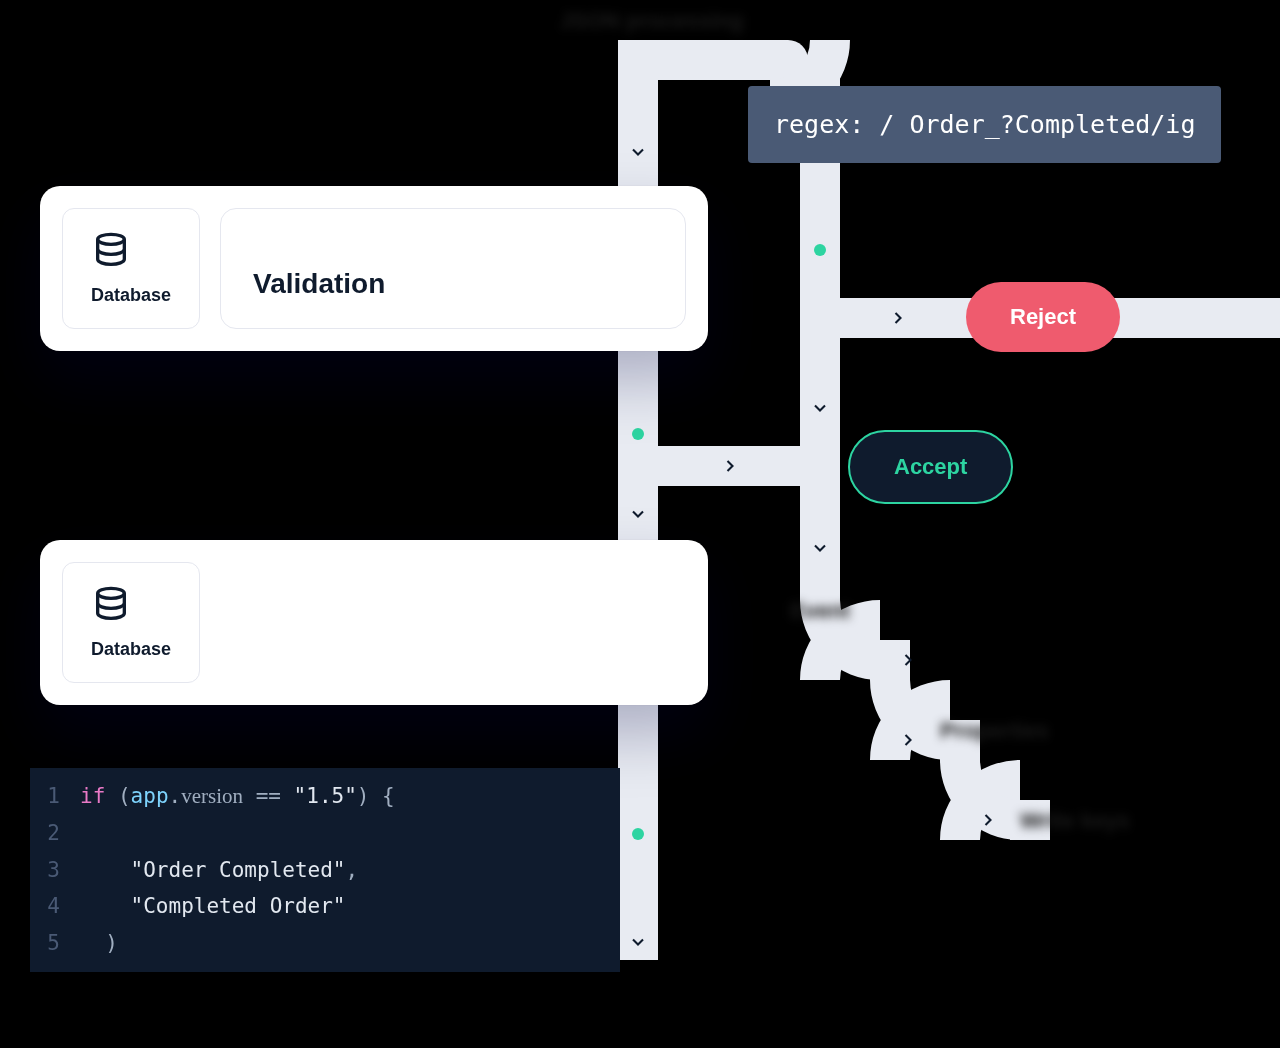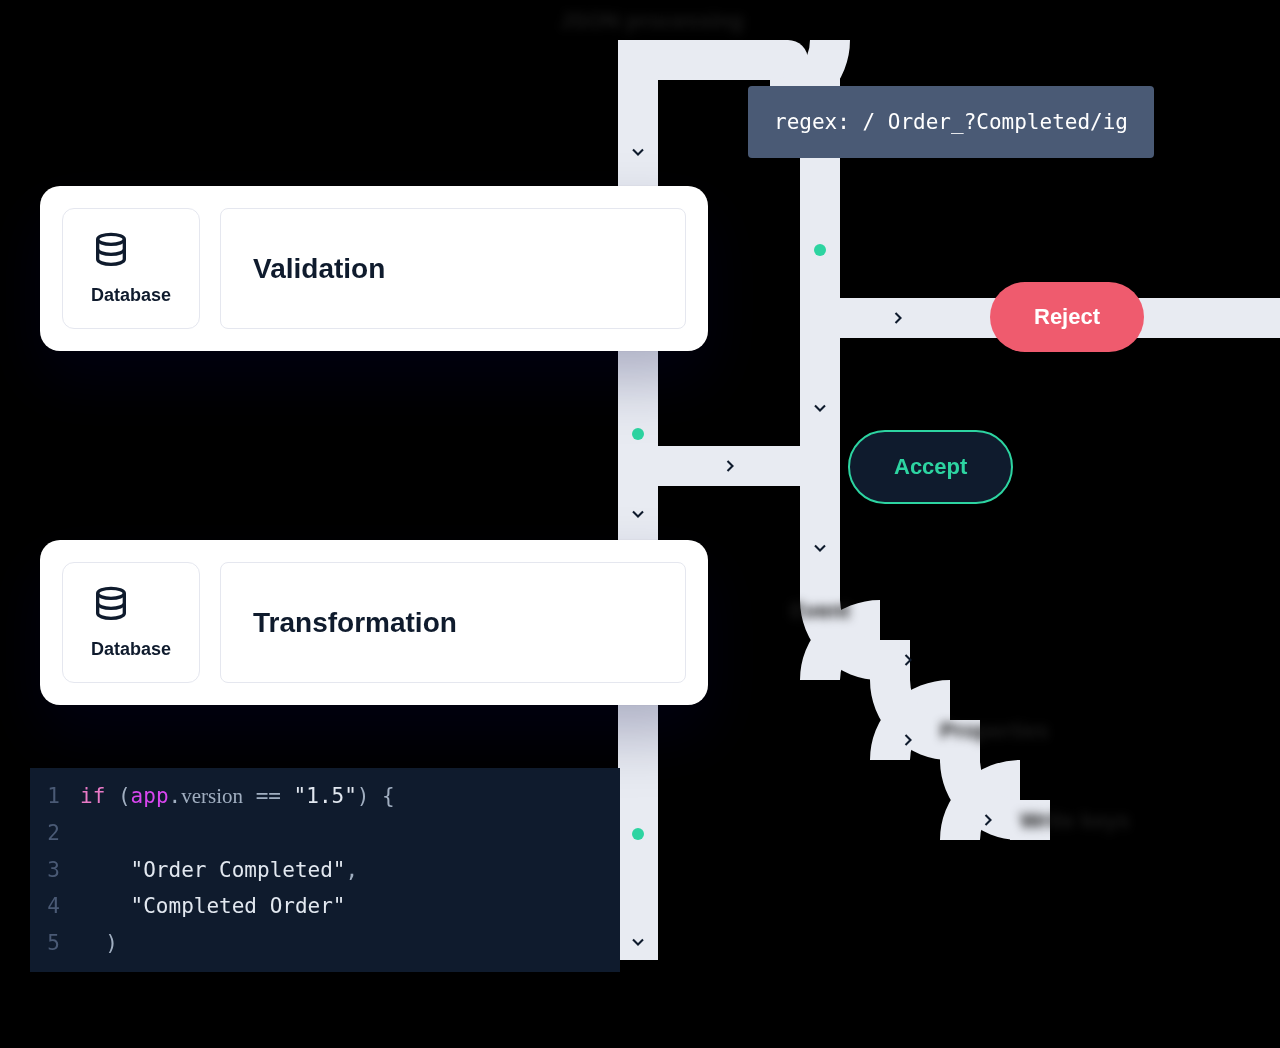--- a/index.html
+++ b/index.html
@@ -70,31 +70,31 @@
     align-items: flex-start;
     gap: 10px;
     color: #0f1b2d;
   }
   .card-icon svg { width: 40px; height: 40px; stroke: #0f1b2d; stroke-width: 2; fill: none; }
   .card-icon-label { font-size: 18px; font-weight: 600; color: #0f1b2d; }
   .card-body {
     flex: 1;
     background: #fff;
     border: 1px solid #e5e7ef;
-    border-radius: 8px;
+    border-radius: 16px;
     padding: 28px 32px;
-    display:flex;align-items:center;
+    display:flex;align-items:flex-end;
   }
   .card-title { font-size: 28px; font-weight: 700; color: #0f1b2d; }
   .regex-box {
     position: absolute;
     background: #4a5a75;
     color: #fff;
     font-family: ui-monospace, Menlo, Consolas, monospace;
-    font-size: 21px;
+    font-size: 25px;
     padding: 24px 26px;
     border-radius: 4px;
   }
   .pill {
     position: absolute;
     border-radius: 999px;
     padding: 22px 44px;
     font-size: 22px;
     font-weight: 600;
     display:flex;align-items:center;justify-content:center;
@@ -106,21 +106,21 @@
     background: #0f1b2d;
     font-family: ui-monospace, Menlo, Consolas, monospace;
     font-size: 21px;
     line-height: 1.75;
     padding: 10px 0;
   }
   .code-line { display: flex; }
   .lineno { width: 50px; text-align: right; padding-right: 20px; color: #4a5a75; }
   .code { white-space: pre; }
   .tok-kw { color: #e879c6; }
-  .tok-id { color: #d946ef; margin-top: 44px; }
+  .tok-id { color: #7dd3fc; margin-top: 44px; }
   .tok-prop { color: #a0aec0; font-family: Liberation Serif, serif; }
   .tok-str { color: #e2e8f0; }
   .tok-punc { color: #a0aec0; }
   .blur-label {
     position: absolute;
     font-size: 22px;
     font-weight: 700;
     color: #1a1a1a;
     filter: blur(5px);
   }
@@ -232,28 +232,25 @@
   <div class="card-icon">
     <span>
       <svg viewBox="0 0 24 24">
           <ellipse cx="12" cy="5" rx="8" ry="3"></ellipse>
           <path d="M4 5v6c0 1.66 3.58 3 8 3s8-1.34 8-3V5"></path>
           <path d="M4 11v6c0 1.66 3.58 3 8 3s8-1.34 8-3v-6"></path>
         </svg>
     </span>
     <span class="card-icon-label">Database</span>
   </div>
-  <div class="card-body">
-    <span class="card-title">Transformation</span>
-  </div>
 </div>
 
 <div class="regex-box" style="left:748px; top:86px;">regex: / Order_?Completed/ig</div>
 
-<div class="pill pill-reject" style="left:990px; top:282px;">Reject</div>
+<div class="pill pill-reject" style="left:966px; top:282px;">Reject</div>
 <div class="pill pill-accept" style="left:848px; top:430px;">Accept</div>
 
 <div class="blur-label" style="left:790px; top:598px;">Event</div>
 <div class="blur-label" style="left:940px; top:718px;">Properties</div>
 <div class="blur-label" style="left:1020px; top:808px;">Write keys</div>
 
 <div class="code-block" style="left:30px; top:768px; width:590px;" id="code-block">
     <div class="code-line">
       <span class="lineno">1</span>
       <span class="code"><span class="tok-kw">if</span><span class="tok-punc"> (</span><span class="tok-id">app</span><span class="tok-punc">.</span><span class="tok-prop">version</span><span class="tok-punc"> == </span><span class="tok-str">"1.5"</span><span class="tok-punc">) {</span></span>

